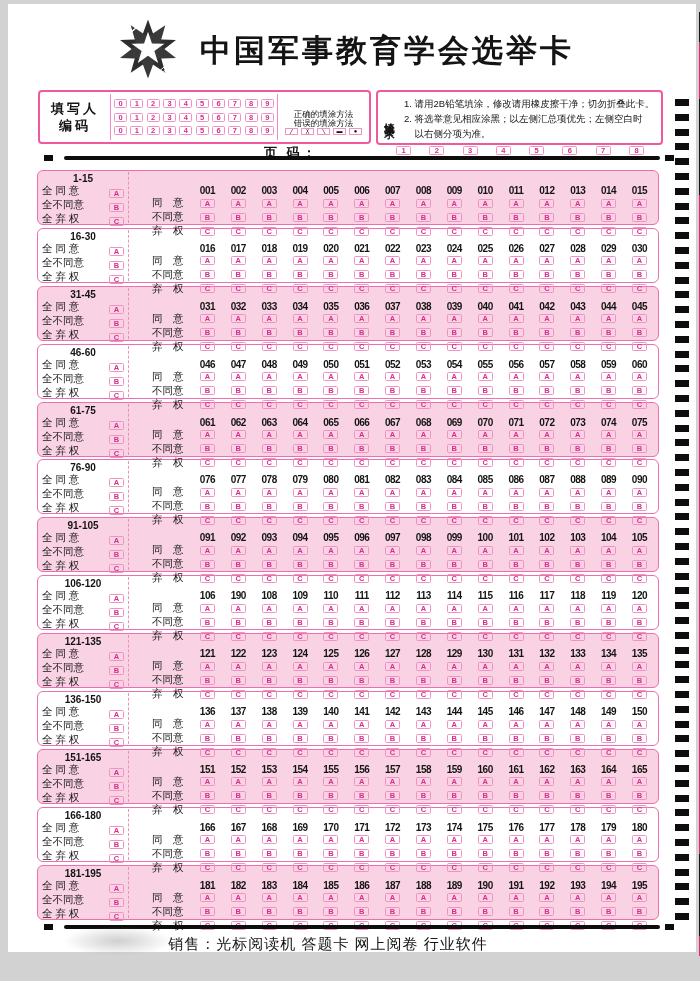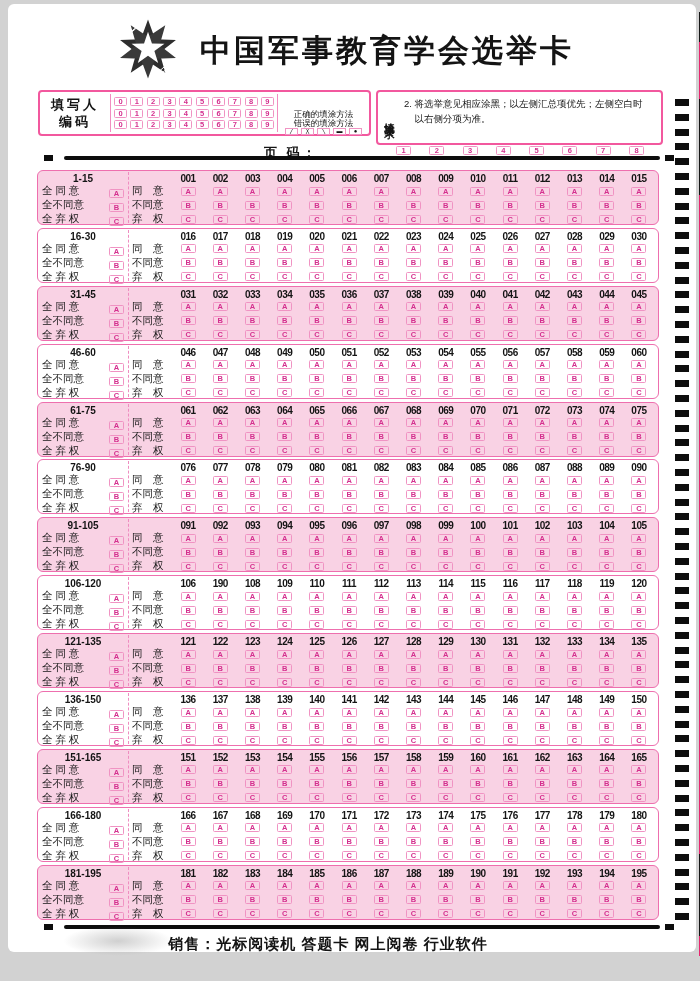--- a/index.html
+++ b/index.html
@@ -1,26 +1,26 @@
 <!DOCTYPE html>
 <html><head>
 <meta charset="utf-8">
 <style>
   * { margin:0; padding:0; box-sizing:border-box; }
   body { font-family:"Liberation Sans","DejaVu Sans",sans-serif; }
   .page { position:relative; width:700px; height:981px; background:#d2d2d2; overflow:hidden; }
-  .card { position:absolute; left:8px; top:4px; width:688px; height:948px; background:#ffffff;border-radius:6px; }
+  .card { position:absolute; left:8px; top:4px; width:688px; height:948px; background:#ffffff; }
 
   
   .logo { position:absolute; left:106px; top:13px; width:68px; height:64px; }
   .title { position:absolute; left:192px; top:26px; font-size:31px; font-weight:bold;
            letter-spacing:3px; color:#141414; white-space:nowrap; }
 
   
-  .boxA { position:absolute; left:30px; top:86px; width:333px; height:46px;
+  .boxA { position:absolute; left:30px; top:86px; width:333px; height:54px;
           border:2px solid #f2589e; border-radius:4px; display:flex; align-items:stretch; background:#fff; }
   .boxB { position:absolute; left:368px; top:86px; width:287px; height:55px;
           border:2px solid #f2589e; border-radius:4px; display:flex; align-items:stretch; background:#fff; }
   .fc-label { width:70px; display:flex; flex-direction:column; justify-content:center; align-items:center;
               font-size:13px; font-weight:bold; letter-spacing:3px; color:#141414; line-height:17px; }
   .vline { width:0; border-left:1px solid #f28cc0; margin:2px 0; }
   .digit-rows { width:166px; display:flex; flex-direction:column; justify-content:space-evenly; padding:2px 3px; }
   .digit-row { display:flex; justify-content:space-between; }
   .methods { flex:1; display:flex; flex-direction:column; justify-content:space-evenly; align-items:center; padding:18px 0; }
   .m-label { font-size:8.5px; color:#141414; line-height:9px; white-space:nowrap; }
@@ -47,32 +47,32 @@
   
   .blocks { position:absolute; left:29px; top:166px; width:622px; }
   .block { height:55px; margin-bottom:2.9px; border:1.5px solid #ee6fae; border-radius:6px;
            display:flex; align-items:stretch; padding:1px 3px; background:#fff; }
   .block.pink { background:#f9d2e4; }
   .sum-col { width:84px; display:flex; flex-direction:column; justify-content:space-between; padding:1px 0; }
   .range { text-align:center; font-size:10px; font-weight:bold; color:#141414; }
   .sum-row { display:flex; justify-content:space-between; align-items:flex-end; padding:0 1px; }
   .sum-label { font-size:10.5px; color:#141414; white-space:pre; }
   .vdash { width:0; border-left:1px dashed #ef8cc0; margin:0 3px; }
-  .grid-col { flex:1; display:flex; flex-direction:column; padding:1px 0; }
+  .grid-col { flex:1; display:flex; flex-direction:column; padding:13px 0;margin-left:20px; }
   .grid-row { display:flex; align-items:center; }
   .item-label { width:40px; font-size:10.5px; color:#141414; white-space:pre; }
   .cell { flex:1; display:flex; justify-content:center; }
   .num { font-size:10px; font-weight:bold; color:#141414; letter-spacing:-0.5px; }
   .bub { display:inline-block; width:15px; height:9px; border:1px solid #f093c3; border-radius:1.5px;
          color:#d42f8e; font-size:7.5px; line-height:7px; font-weight:bold; text-align:center; }
   .bub.digit { width:13px; }
 
   
   .footer { position:absolute; left:30px; top:931px; width:580px; text-align:center;
-            font-size:15px; font-weight:bold; letter-spacing:1px; color:#141414; }
+            font-size:15px; font-weight:normal; letter-spacing:1px; color:#141414; }
   .smudge { position:absolute; left:55px; top:922px; width:110px; height:30px; border-radius:50%;
             background:radial-gradient(ellipse, rgba(150,150,150,.45), rgba(150,150,150,0) 70%); }
 
   
   .timing { position:absolute; left:667px; top:95px; width:14px; height:828px;
             background:repeating-linear-gradient(180deg,#0d0d0d 0px,#0d0d0d 7px,transparent 7px,transparent 14.8px); }
   .edge { position:absolute; left:691px; top:8px; width:3px; height:944px; background:#e9266f; }
   .edge-black { position:absolute; left:0; width:3px; background:#161616; }
 </style>
 </head>
@@ -144,20 +144,21 @@
             <span class="wrong-mark">╲</span>
             <span class="wrong-mark">▬</span>
             <span class="wrong-mark">●</span>
           </div>
       </div>
     </div>
 
     <div class="boxB">
       <div class="req-label">填涂要求</div>
       <div class="req-lines">
+          <div class="req-line">1. 请用2B铅笔填涂，修改请用橡皮擦干净；切勿折叠此卡。</div>
           <div class="req-line">2. 将选举意见相应涂黑；以左侧汇总项优先；左侧空白时</div>
           <div class="req-line">    以右侧分项为准。</div>
         </div>
     </div>
 
     <div class="pg-label">页 码：</div>
     <div class="pg-bubbles">
         <span class="bub">1</span>
         <span class="bub">2</span>
         <span class="bub">3</span>

